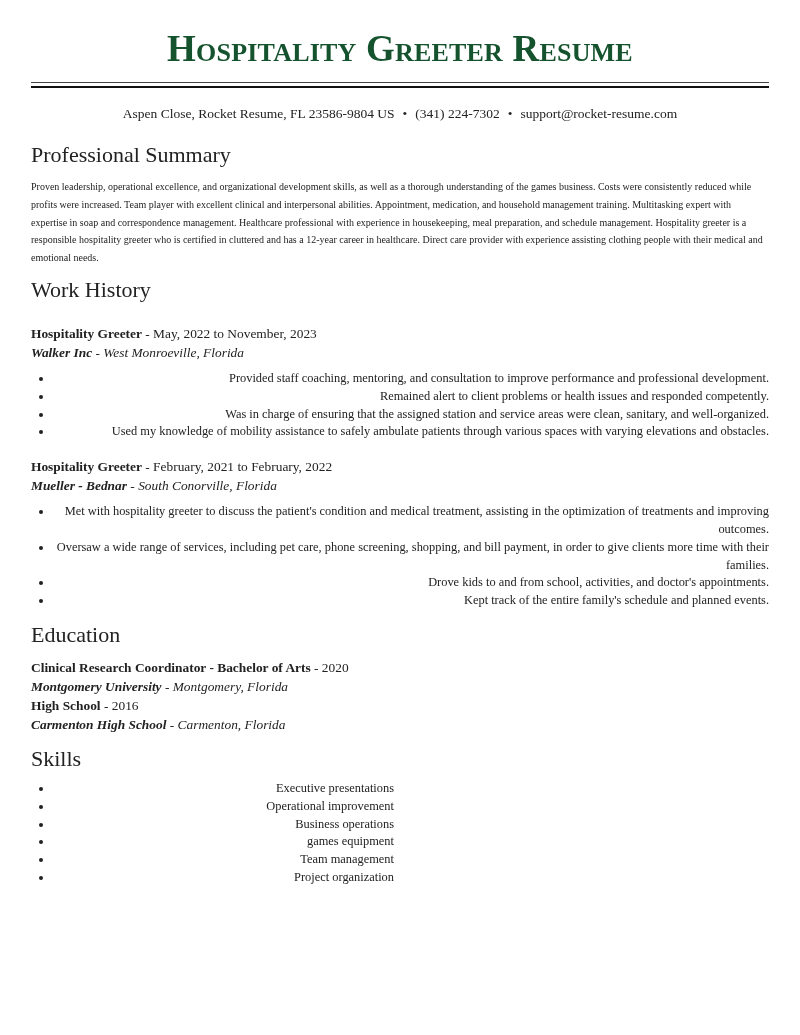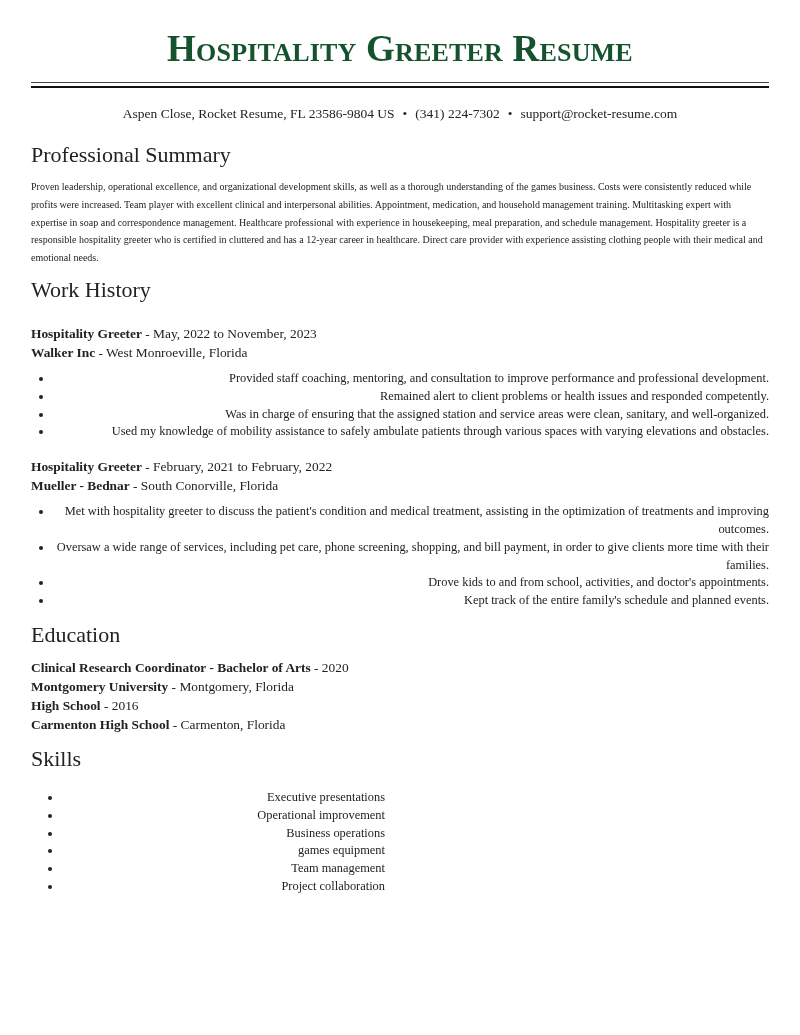--- a/index.html
+++ b/index.html
@@ -45,35 +45,35 @@
       font-size: 10px;
       line-height: 17.8px;
       margin: 9px 0 0 0;
       color: #222222;
     }
     .job-head, .job-sub {
       font-size: 13.4px;
       line-height: 19px;
     }
     .bold { font-weight: bold; }
-    .italic { }
+    .italic { font-style: italic; }
     ul.bullets {
       margin: 8px 0 0 0;
       padding-left: 22px;
       font-size: 12.4px;
       line-height: 17.8px;
       text-align: right;
     }
     ul.bullets li { padding-left: 0; }
     .skills-grid {
       display: grid;
       grid-template-columns: 363px 1fr;
       margin-top: 7px;
     }
-    .skills-grid ul { margin: 9px; }
+    .skills-grid ul { margin: 0; }
   </style>
 </head>
 <body>
 
 <div class="page">
 
   <h1 class="title">Hospitality Greeter Resume</h1>
 
   <div class="rule-wrap">
     <div class="rule-thin"></div>
@@ -148,18 +148,18 @@
 
   <section style="margin-top:11px;">
     <h2 class="section-title">Skills</h2>
     <div class="skills-grid">
       <ul class="bullets">
         <li>Executive presentations</li>
         <li>Operational improvement</li>
         <li>Business operations</li>
         <li>games equipment</li>
         <li>Team management</li>
-        <li>Project collaboration</li>
+        <li>Project organization</li>
       </ul>
     </div>
   </section>
 
 </div>
 
 </body></html>

